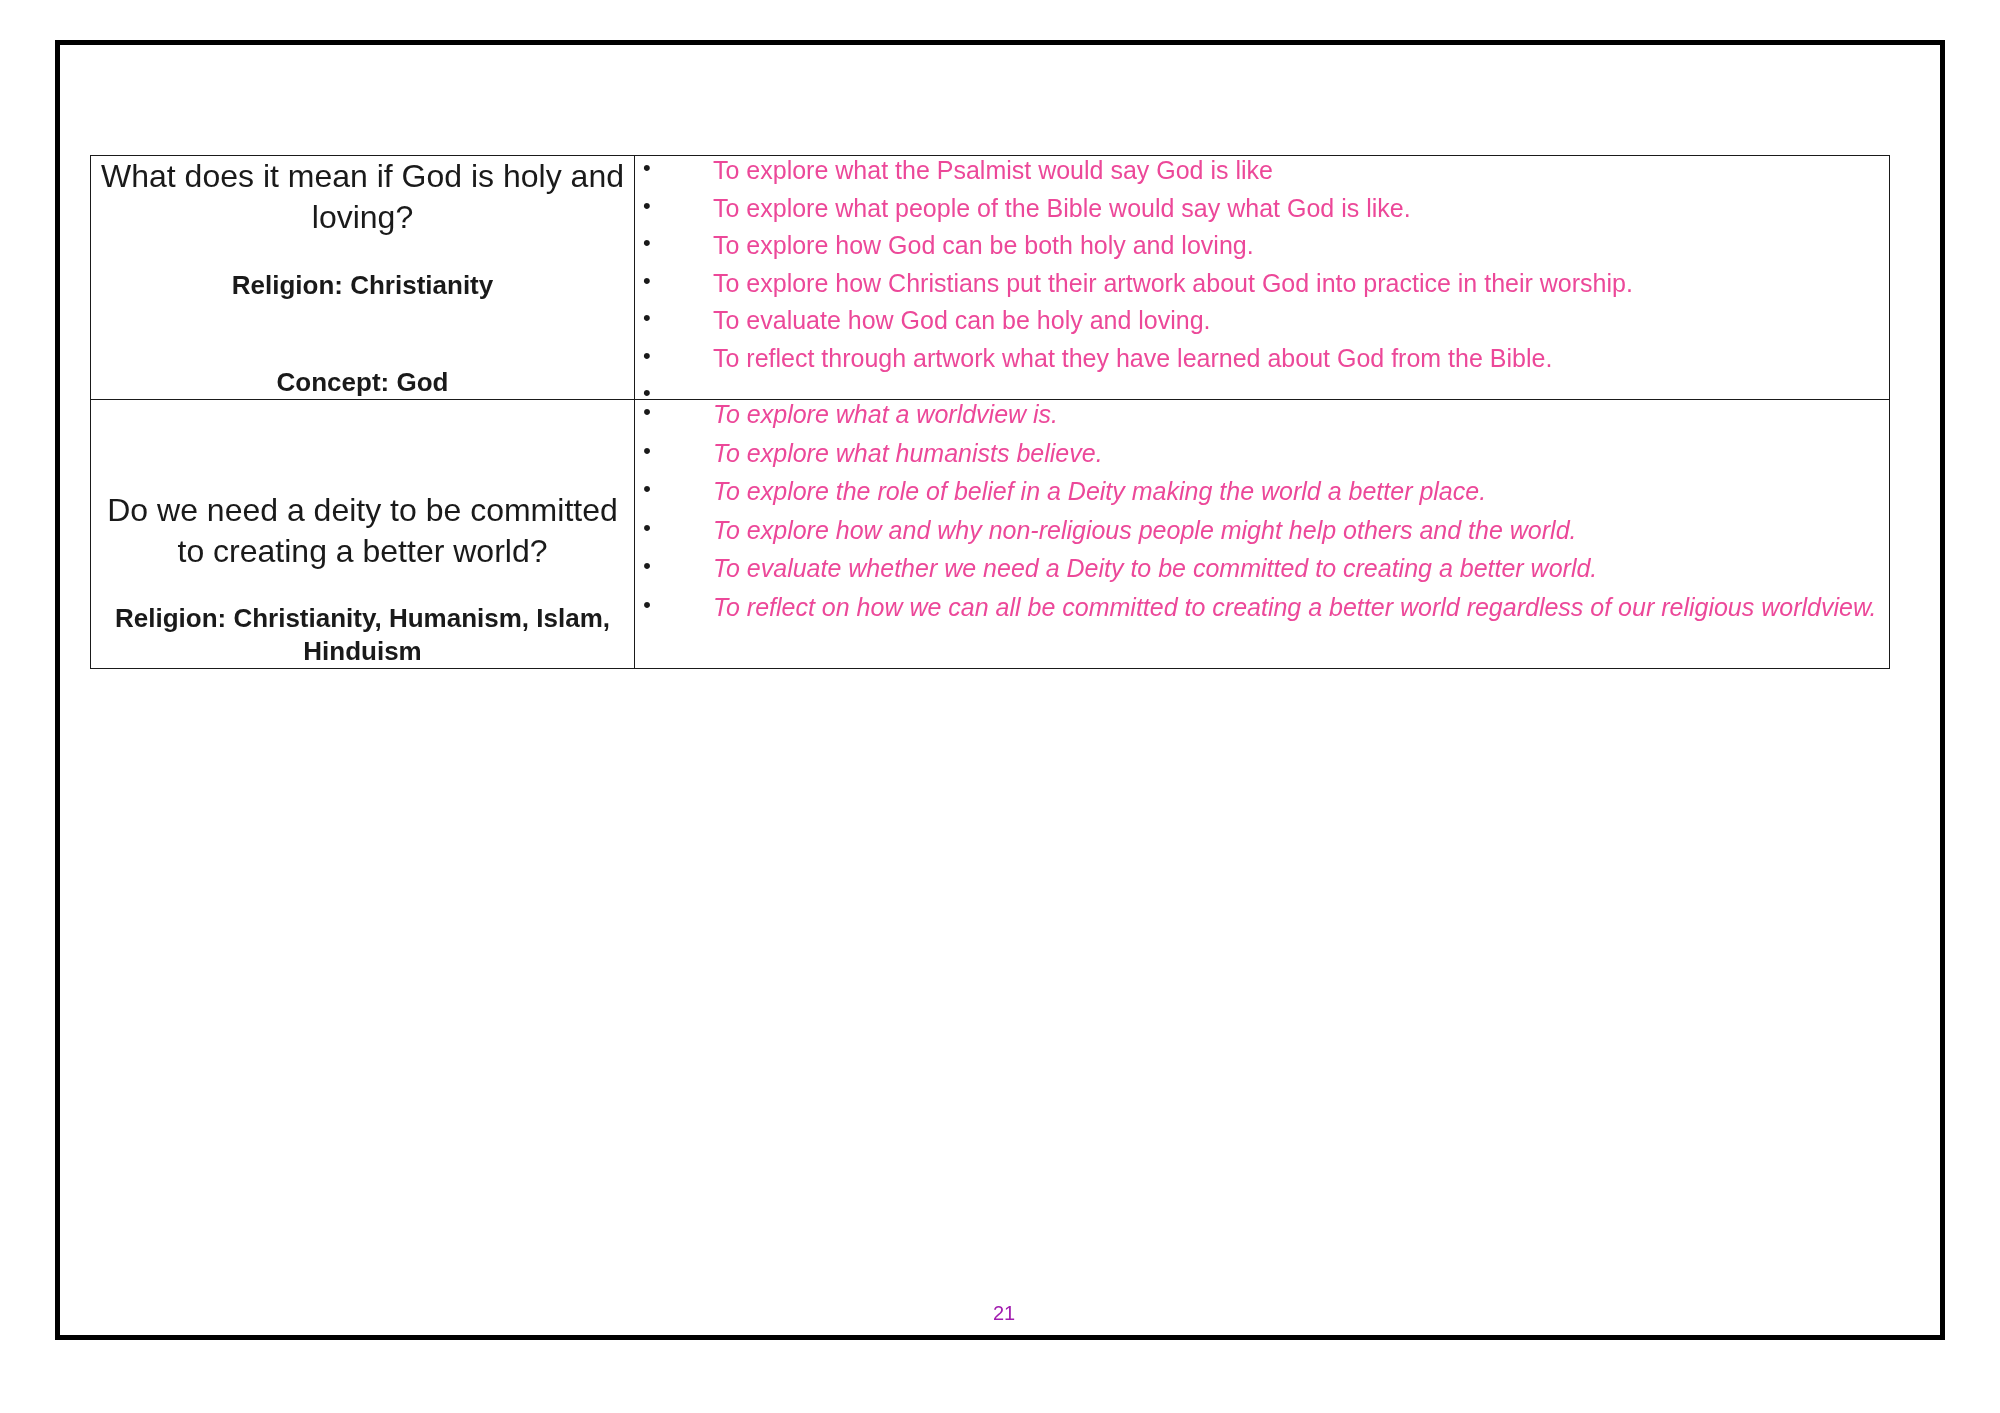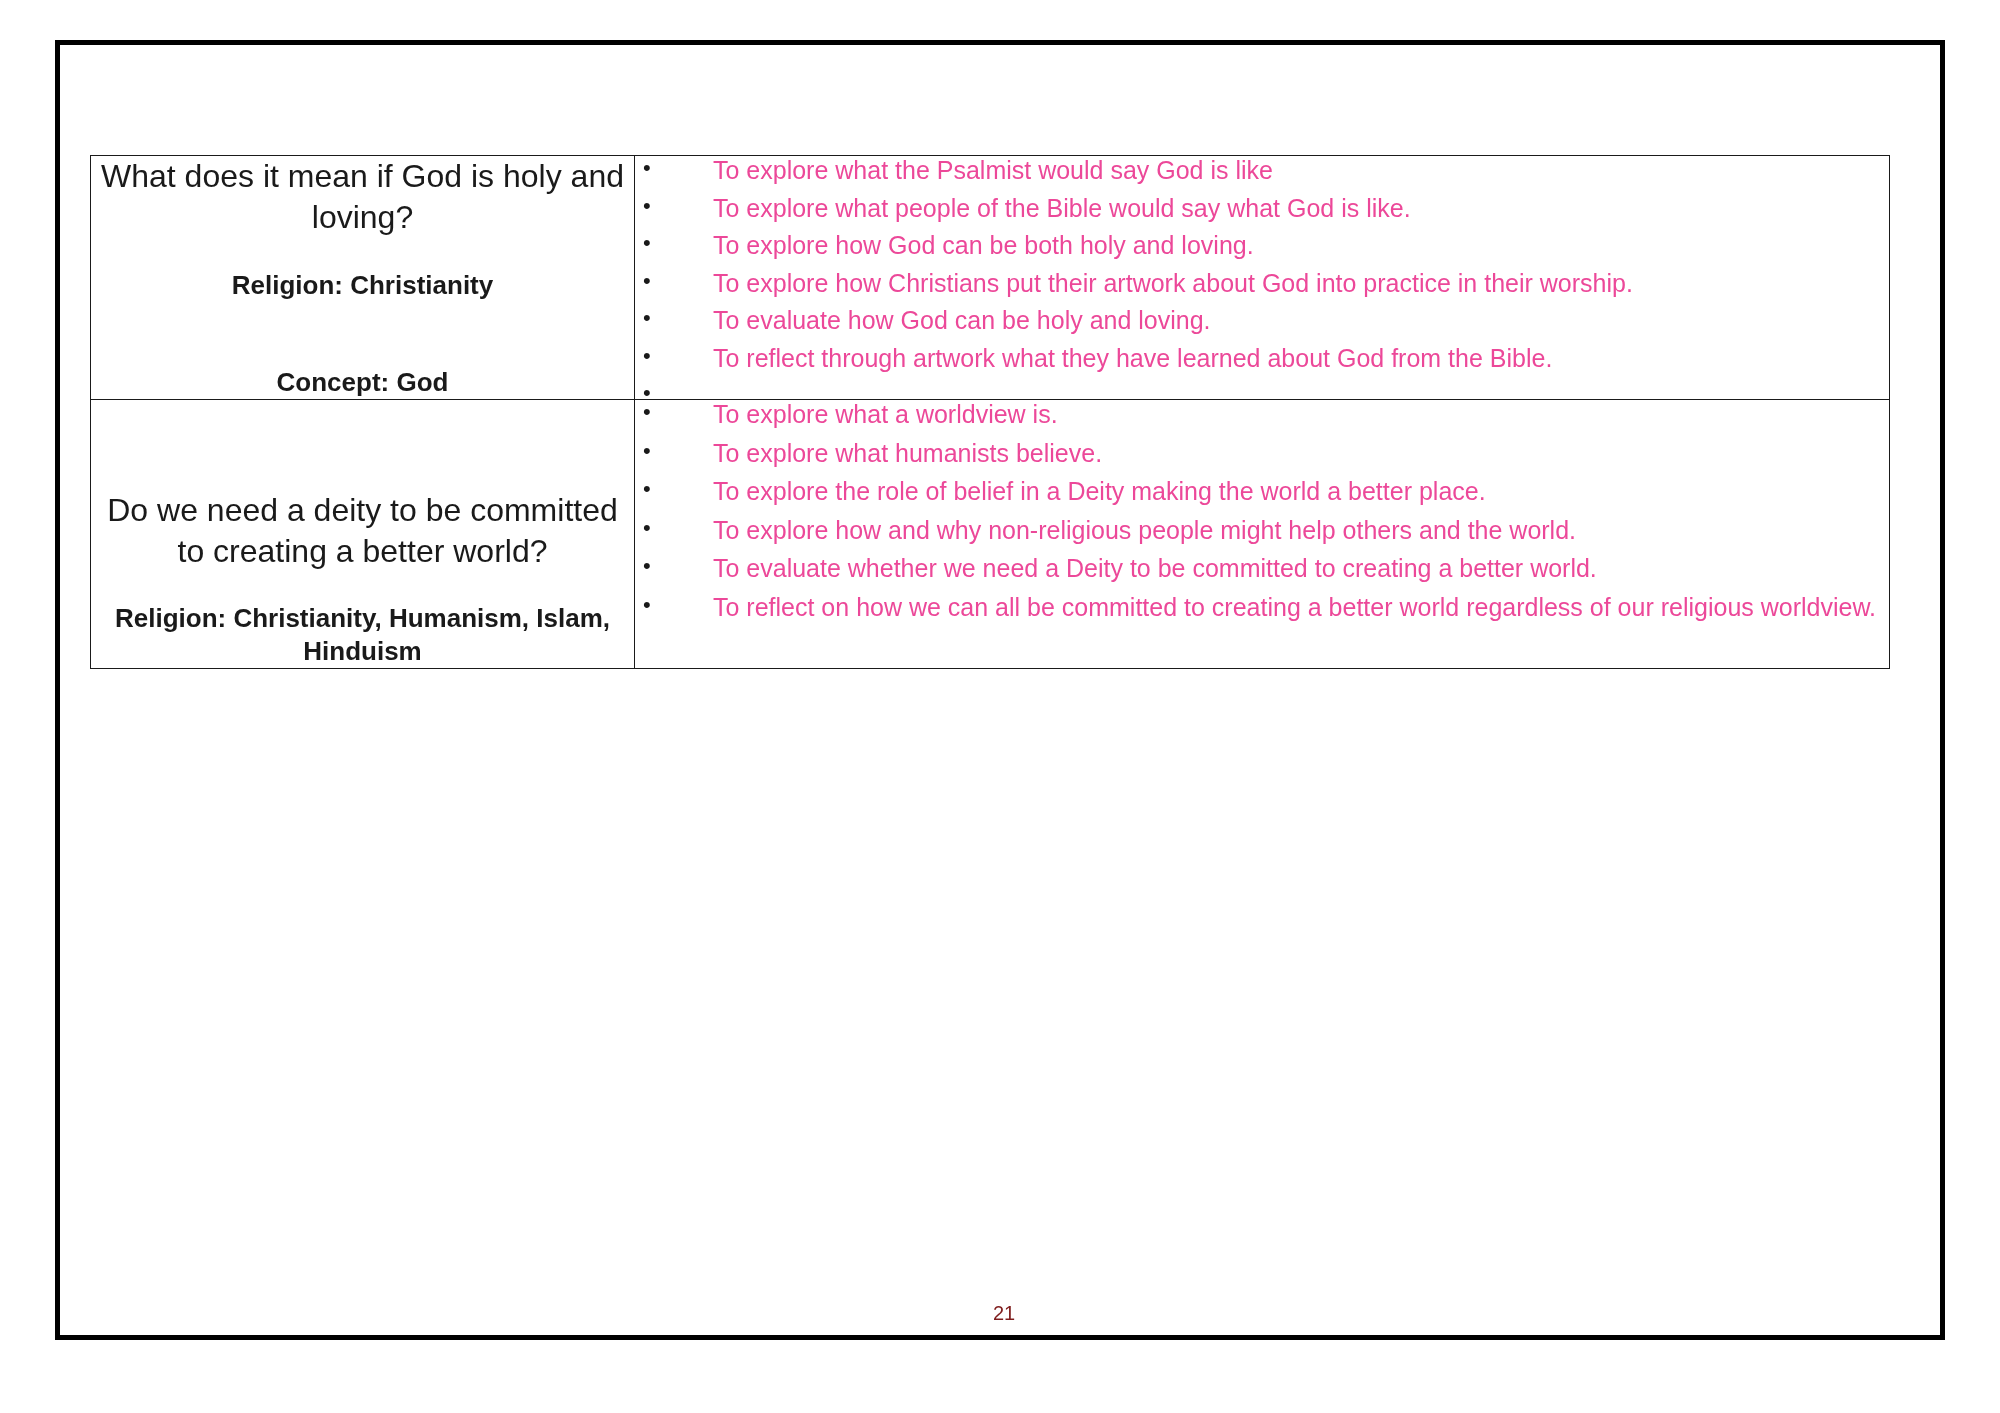--- a/index.html
+++ b/index.html
@@ -111,30 +111,31 @@
 
   li.blue { color: #2e74b5; }
   li.red { color: #d63a2f; }
   li.green { color: #1f9d55; }
 
   .row1 ul.objectives li {
     margin-bottom: 8px;
   }
   .row2 ul.objectives li {
     margin-bottom: 9px;
+    font-style: italic;
   }
 
   .page-number {
     position: absolute;
     left: 8px;
     right: 0;
     bottom: 10px;
     text-align: center;
     font-size: 20px;
-    color: #7f1d1d;
+    color: #a21caf;
   }
 </style>
 </head>
 <body>
 
 <div class="page">
   <div class="sheet">
 
     <table class="lesson-table">
       <tbody>

